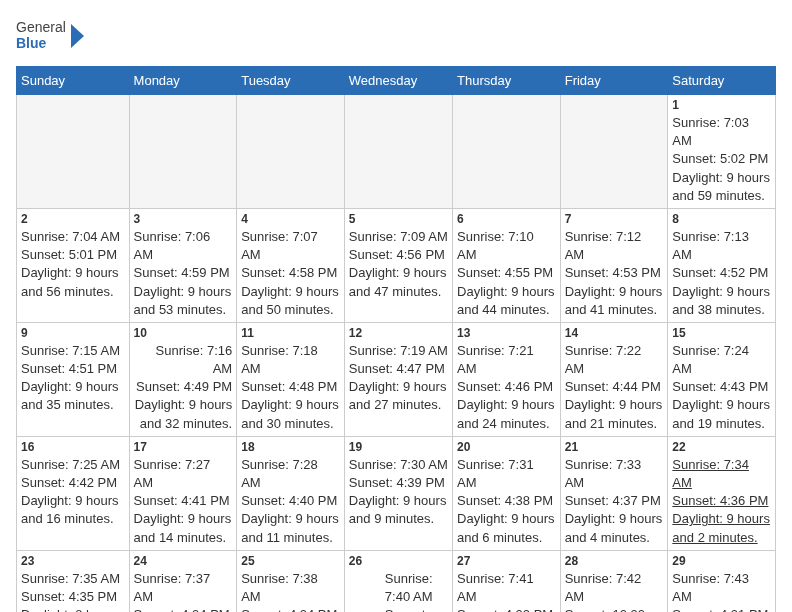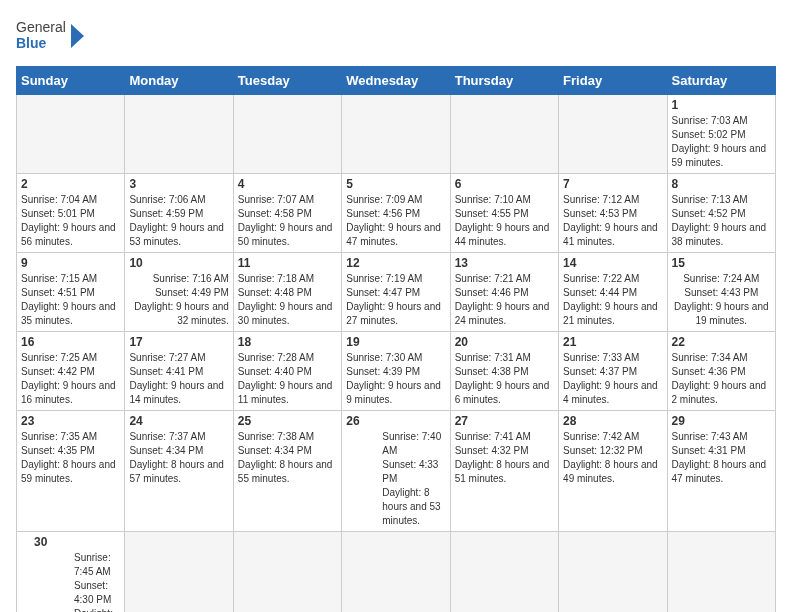--- a/index.html
+++ b/index.html
@@ -35,21 +35,21 @@
     }
     .calendar {
       width: 100%;
       border-collapse: collapse;
       border: 1px solid #ccc;
     }
     .calendar th {
       background: #2a6db5;
       color: #fff;
       font-size: 13px;
-      font-weight: bold;
+      font-weight: normal;
       padding: 6px 4px;
       text-align: left;
       border: 1px solid #2a6db5;
     }
     .calendar td {
       vertical-align: top;
       border: 1px solid #ccc;
       padding: 3px 4px;
       width: calc(100% / 7);
       min-height: 72px;
@@ -60,21 +60,21 @@
     .calendar td.empty {
       background: #f5f5f5;
     }
     .day-num {
       font-weight: bold;
       font-size: 12px;
       display: block;
       margin-bottom: 2px;
     }
     .day-info {
-      font-size: 10px;
+      font-size: 13px;
       color: #333;
       line-height: 1.4;
     }
     .last-row td {
       background: #f5f5f5;
     }
     .last-row td.has-data {
       background: #fff;
       padding-left: 17px;
     }
@@ -199,21 +199,21 @@
 Daylight: 9 hours and 24 minutes.</div>
         </td>
         <td>
           <span class="day-num">14</span>
           <div class="day-info" style="white-space: pre-line;">Sunrise: 7:22 AM
 Sunset: 4:44 PM
 Daylight: 9 hours and 21 minutes.</div>
         </td>
         <td>
           <span class="day-num">15</span>
-          <div class="day-info" style="white-space: pre-line; text-align: center;">Sunrise: 7:24 AM
+          <div class="day-info" style="white-space: pre-line;">Sunrise: 7:24 AM
 Sunset: 4:43 PM
 Daylight: 9 hours and 19 minutes.</div>
         </td>
       </tr>
       <tr>
         <td>
           <span class="day-num">16</span>
           <div class="day-info" style="white-space: pre-line;">Sunrise: 7:25 AM
 Sunset: 4:42 PM
 Daylight: 9 hours and 16 minutes.</div>
@@ -243,21 +243,21 @@
 Daylight: 9 hours and 6 minutes.</div>
         </td>
         <td>
           <span class="day-num">21</span>
           <div class="day-info" style="white-space: pre-line;">Sunrise: 7:33 AM
 Sunset: 4:37 PM
 Daylight: 9 hours and 4 minutes.</div>
         </td>
         <td>
           <span class="day-num">22</span>
-          <div class="day-info" style="white-space: pre-line;">Sunrise: 7:34 AM
+          <div class="day-info" style="white-space: pre-line; text-decoration: underline;">Sunrise: 7:34 AM
 Sunset: 4:36 PM
 Daylight: 9 hours and 2 minutes.</div>
         </td>
       </tr>
       <tr>
         <td>
           <span class="day-num">23</span>
           <div class="day-info" style="white-space: pre-line;">Sunrise: 7:35 AM
 Sunset: 4:35 PM
 Daylight: 8 hours and 59 minutes.</div>

